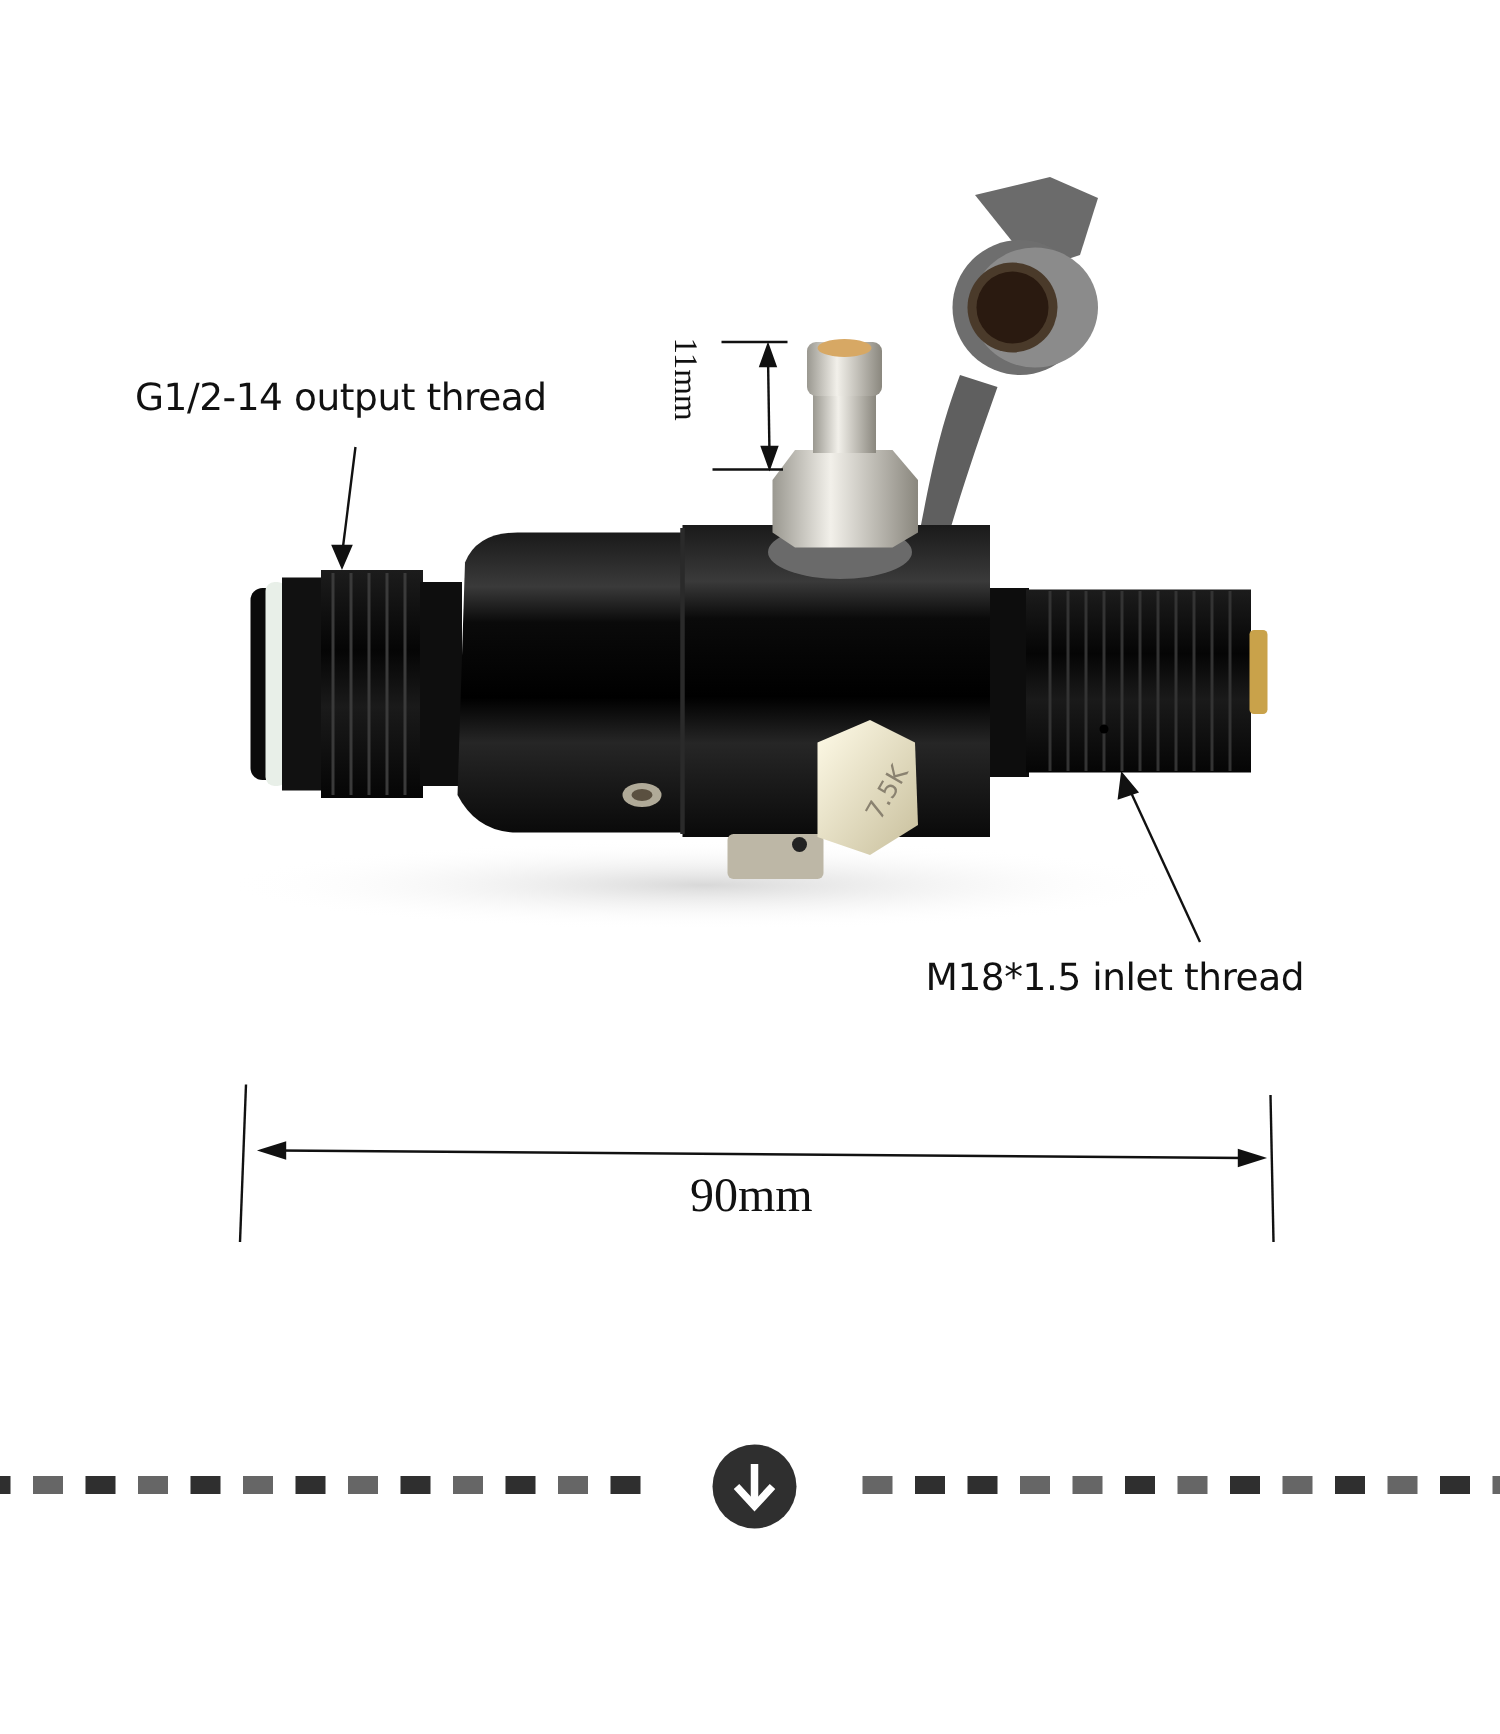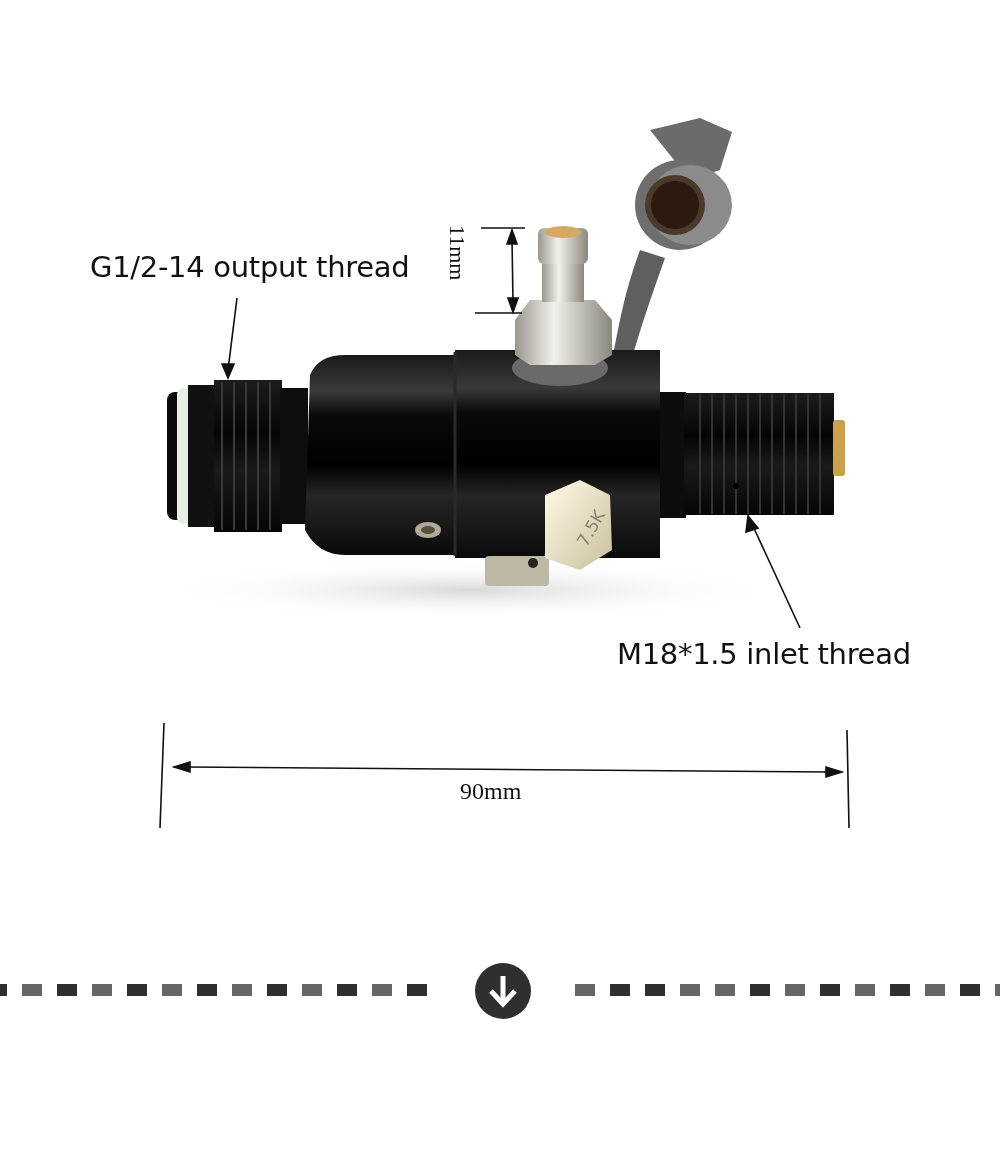--- a/index.html
+++ b/index.html
@@ -1,22 +1,22 @@
 <!DOCTYPE html>
 <html><head>
 <meta charset="utf-8">
 <style>
   html, body { margin: 0; padding: 0; background: #ffffff; }
   body { width: 1000px; height: 1156px; position: relative; overflow: hidden; font-family: "DejaVu Sans", sans-serif; }
   .label { position: absolute; color: #111; white-space: nowrap; }
-  .label-sans { font-family: "DejaVu Sans", sans-serif; font-size: 29px; letter-spacing: -0.3px; }
+  .label-sans { font-family: "DejaVu Sans", sans-serif; font-size: 25px; letter-spacing: -0.3px; }
   .label-serif { font-family: "Liberation Serif", serif; color: #111; }
   #output-label { left: 90px; top: 250px; }
   #inlet-label { left: 617px; top: 637px; text-align: center; }
-  #dim-90 { left: 460px; top: 778px; font-size: 24px; }
+  #dim-90 { left: 460px; top: 778px; font-size: 32px; }
   #dim-11 { left: 438px; top: 225px; font-size: 22px; transform: rotate(90deg); transform-origin: 0 0; left: 470px; }
   #product-svg { position: absolute; left: 0; top: 0; }
   .divider { position: absolute; top: 984px; height: 14px; display: flex; }
   .sq { width: 20px; height: 12px; margin-right: 15px; flex: none; }
   .sq.dark { background: #2f2f2f; }
   .sq.gray { background: #666666; }
   #down-btn { position: absolute; left: 475px; top: 963px; width: 56px; height: 56px; border-radius: 50%; background: #2f2f2f; display: flex; align-items: center; justify-content: center; cursor: pointer; }
 </style>
 </head>
 <body>

